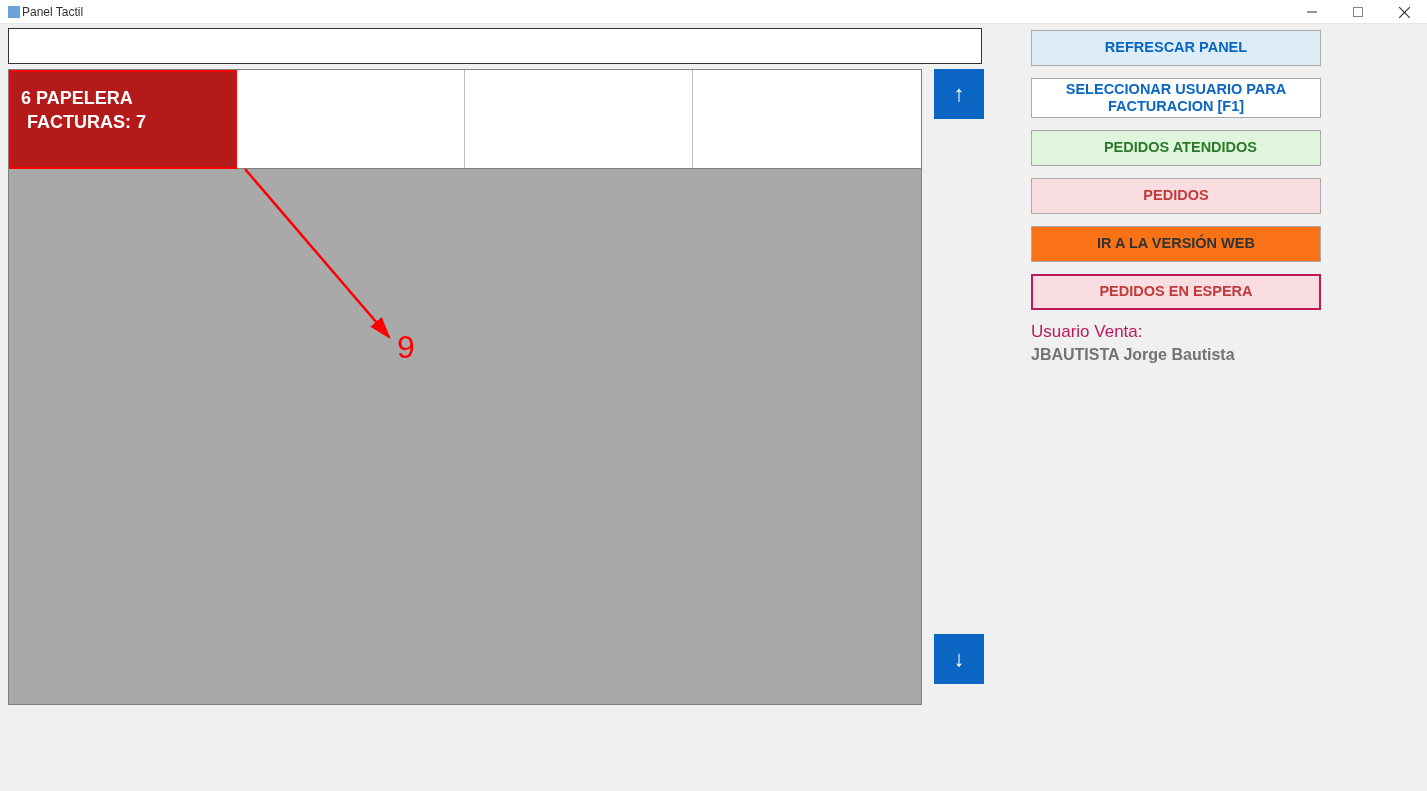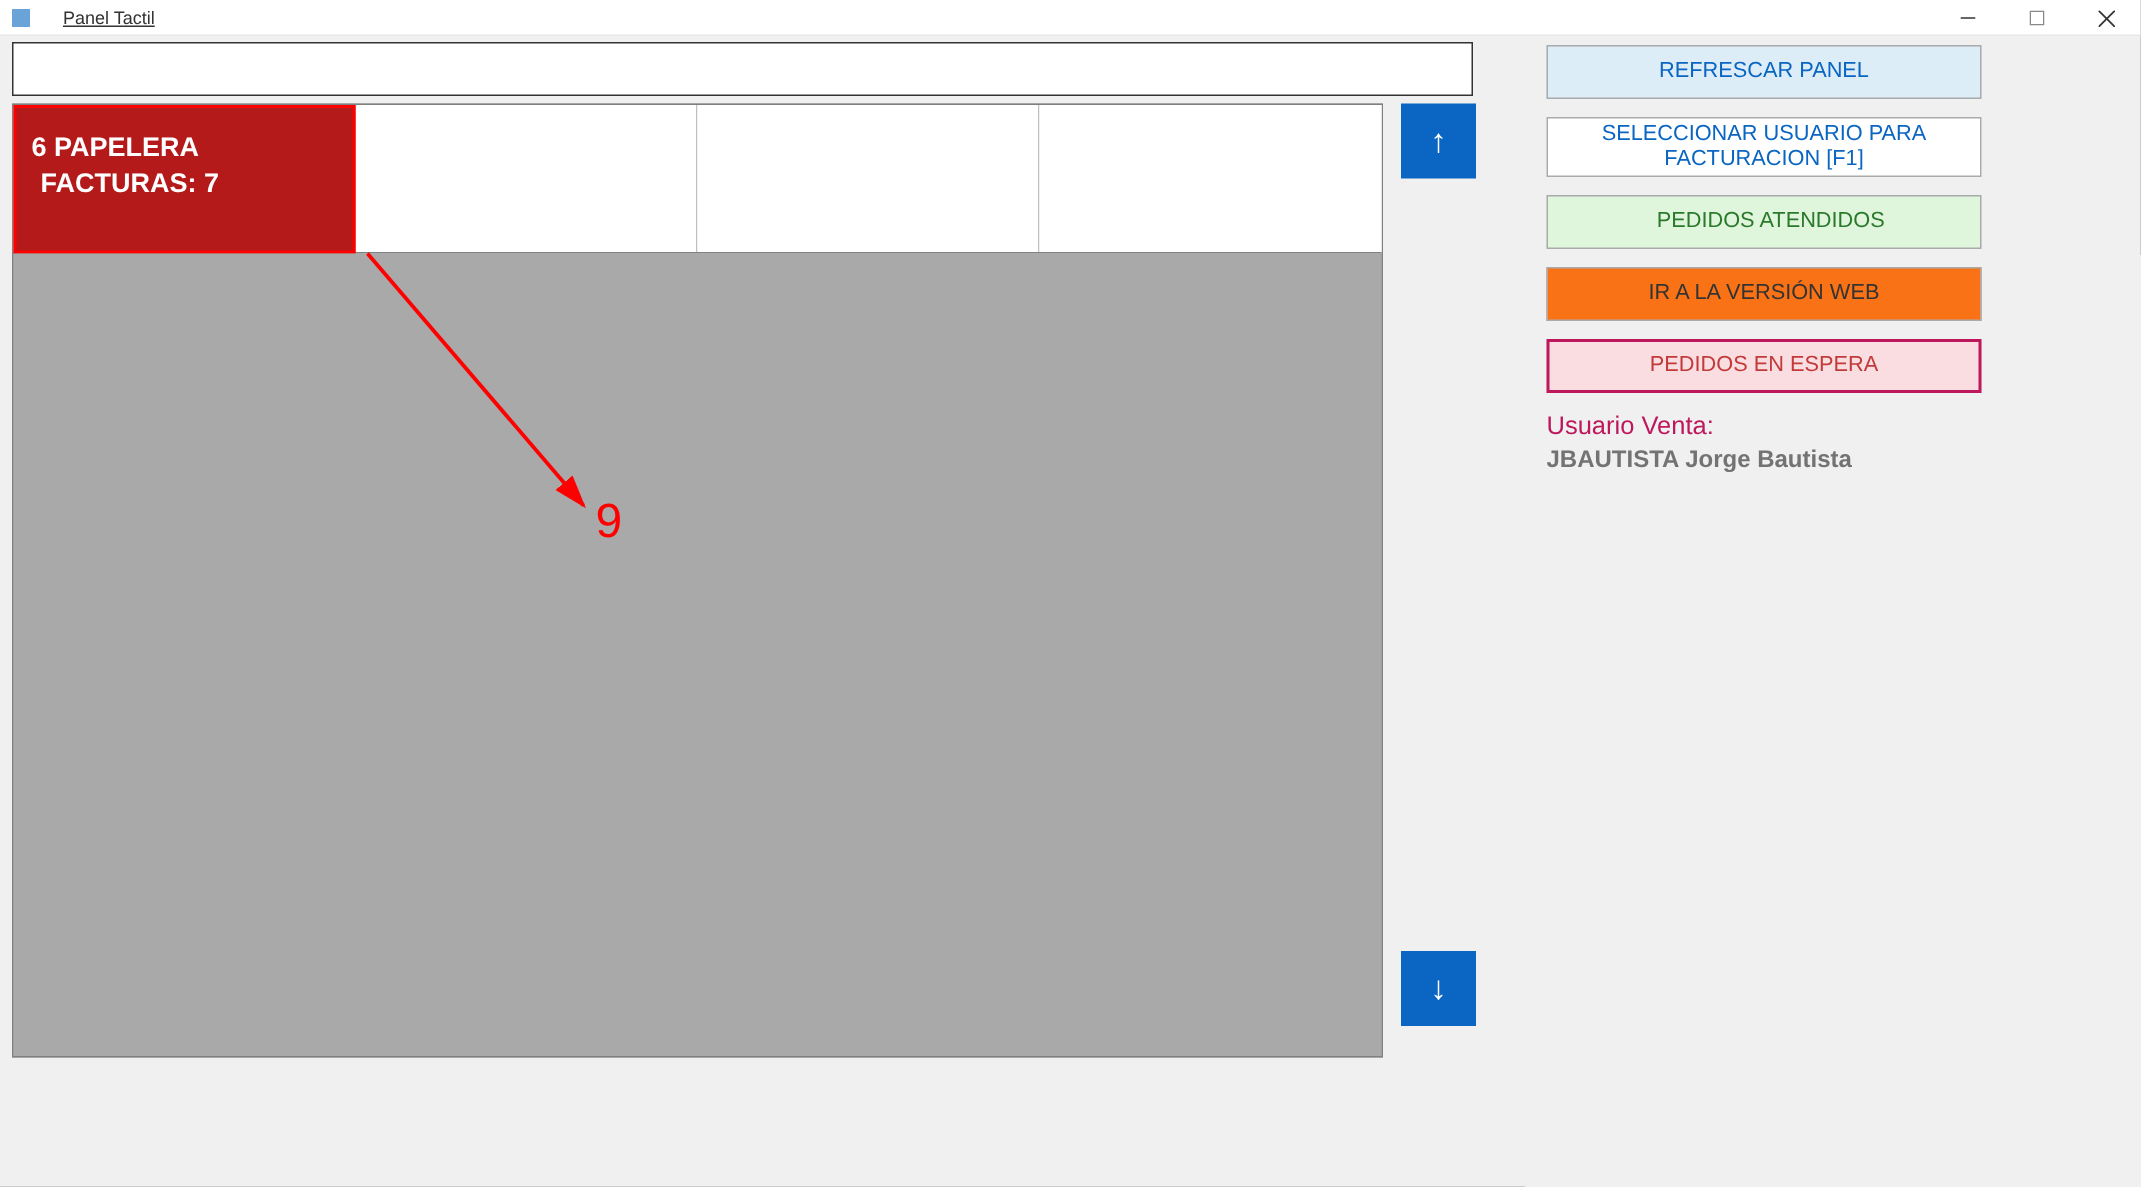--- a/index.html
+++ b/index.html
@@ -18,22 +18,21 @@
       align-items: center;
       justify-content: space-between;
       padding: 0 0 0 8px;
       font-size: 12px;
       color: #333;
       border-bottom: 1px solid #e8e8e8;
     }
     .titlebar-left {
       display: flex;
       align-items: center;
-      gap: 22px;
-      text-decoration: underline;
+      gap: 2px;
     }
     .titlebar-icon {
       width: 12px; height: 12px; background: #6aa3d8;
     }
     .titlebar-controls {
       display: flex;
       height: 100%;
     }
     .tb-btn {
       width: 46px;
@@ -150,21 +149,21 @@
     .right {
       width: 410px;
       padding: 6px 100px 6px 14px;
     }
     .side-btn {
       display: block;
       width: 290px;
       border: 1px solid #aaaaaa;
       text-align: center;
       font-size: 14.5px;
-      font-weight: normal;
+      font-weight: bold;
       padding: 0 10px;
       margin-bottom: 12px;
       font-family: Arial, sans-serif;
       cursor: pointer;
       line-height: 1.2;
       display: flex;
       align-items: center;
       justify-content: center;
     }
     .side-btn.h1 { height: 36px; }
@@ -258,20 +257,23 @@
   <div class="right">
     <button class="side-btn h1 sb-refresh">
       <span>REFRESCAR PANEL</span>
     </button>
     <button class="side-btn h2 sb-select">
       <span>SELECCIONAR USUARIO PARA FACTURACION [F1]</span>
     </button>
     <button class="side-btn h1 sb-attended">
       <span>PEDIDOS ATENDIDOS</span>
     </button>
+    <button class="side-btn h1 sb-pedidos">
+      <span>PEDIDOS</span>
+    </button>
     <button class="side-btn h1 sb-web">
       <span>IR A LA VERSIÓN WEB</span>
     </button>
     <button class="side-btn h1 sb-wait">
       <span>PEDIDOS EN ESPERA</span>
     </button>
     <div class="user-label">Usuario Venta:</div>
     <div class="user-name">JBAUTISTA Jorge Bautista</div>
   </div>
 </div>

